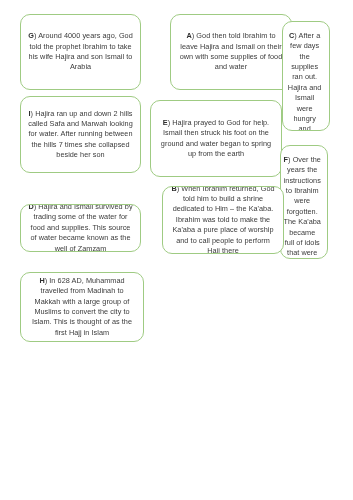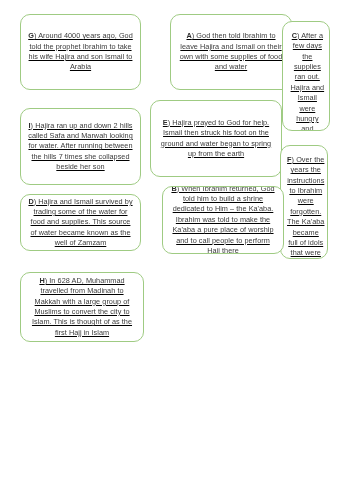--- a/index.html
+++ b/index.html
@@ -29,22 +29,21 @@
 
   .card {
     position: absolute;
     box-sizing: border-box;
     border: 1px solid #9fcb83;
     border-radius: 10px;
     background: #ffffff;
     overflow: hidden;
     display: flex;
     align-items: center;
-    justify-content: flex-start;
-    text-decoration: underline;
+    justify-content: flex-end;
   }
 
   .card-text {
     display: block;
     width: 100%;
     box-sizing: border-box;
     padding: 0 6px;
     text-align: center;
     font-size: 7.3px;
     line-height: 1.42;
@@ -62,22 +61,22 @@
     padding-top: 9px;
   }
 
   .card-text b {
     font-weight: bold;
     color: #2e2e2e;
   }
 
   
   #card-g { left: 20px;  top: 14px;  width: 121px; height: 76px; }
-  #card-i { left: 20px;  top: 108px; width: 121px; height: 77px; }
-  #card-d { left: 20px;  top: 194px; width: 121px; height: 57px; }
+  #card-i { left: 20px;  top: 96px; width: 121px; height: 77px; }
+  #card-d { left: 20px;  top: 204px; width: 121px; height: 48px; }
   #card-h { left: 20px;  top: 272px; width: 124px; height: 70px; }
 
   
   #card-a { left: 150px; top: 14px;  width: 122px; height: 76px; margin-left: 20px; }
   #card-e { left: 150px; top: 100px; width: 132px; height: 77px; }
   #card-b { left: 150px; top: 186px; width: 122px; height: 68px; margin-left: 12px; }
 
   
   #card-c { left: 282px; top: 21px;  width: 48px;  height: 110px; }
   #card-f { left: 280px; top: 145px; width: 48px;  height: 114px; }

